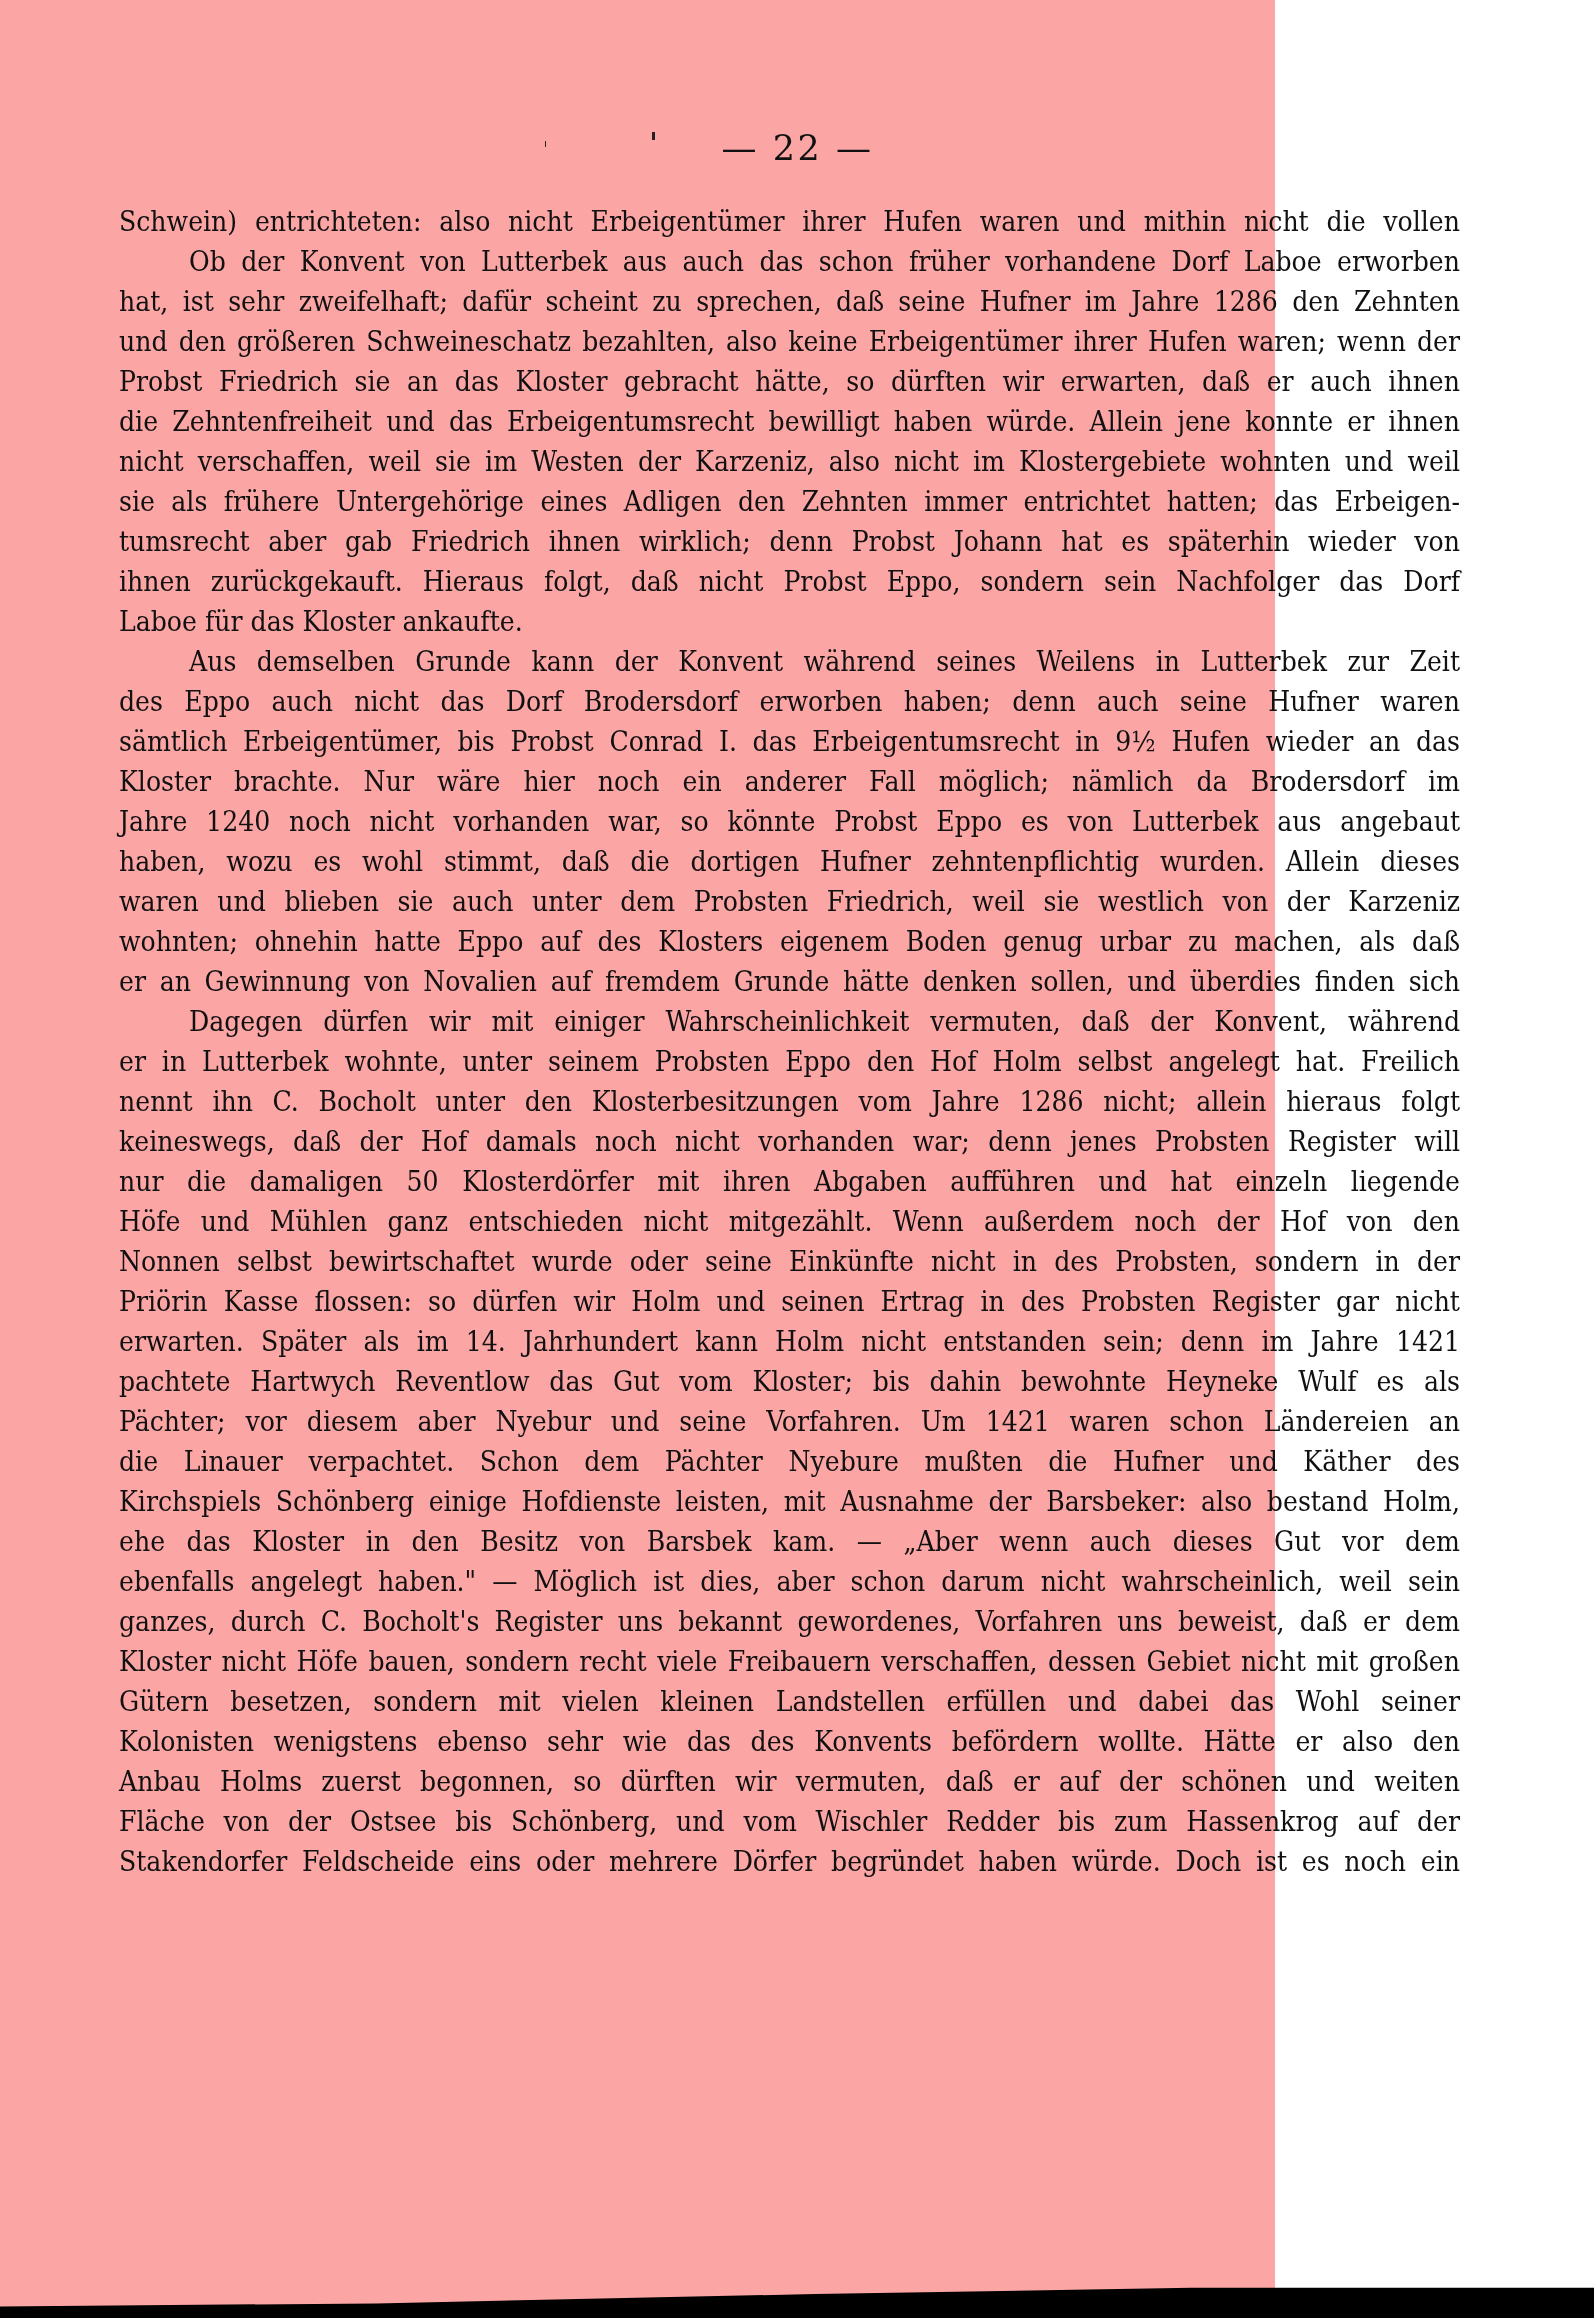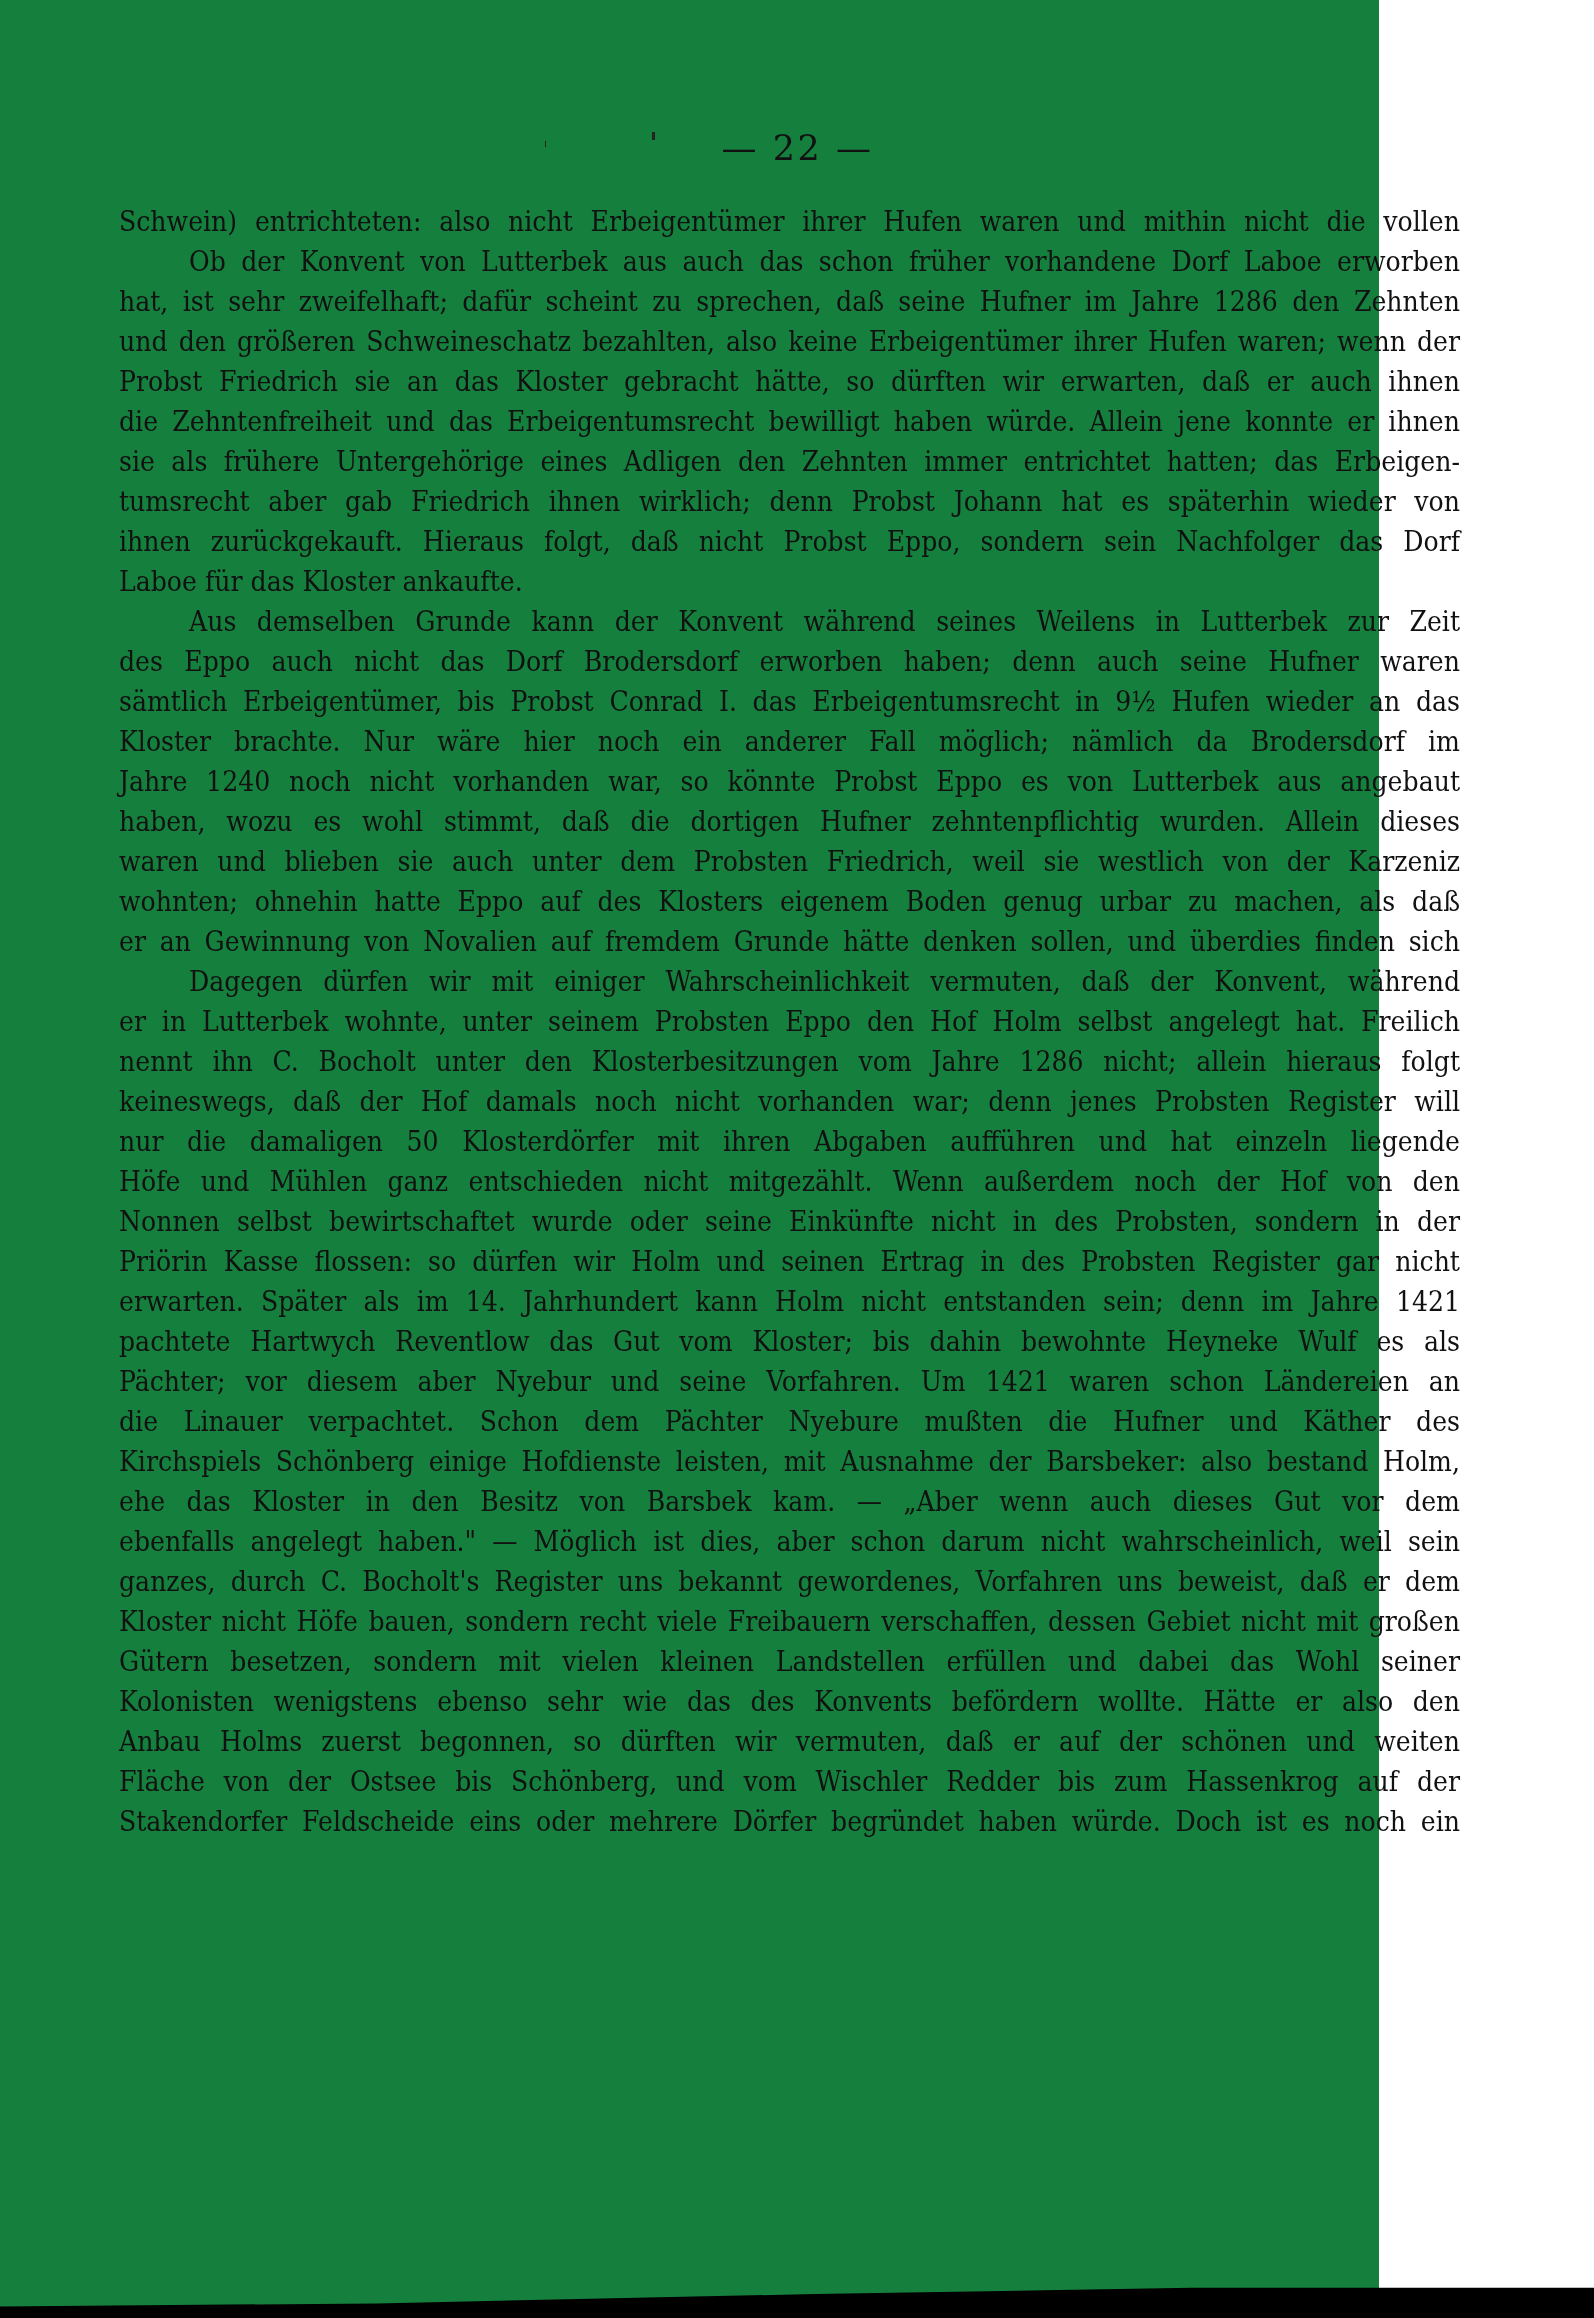--- a/index.html
+++ b/index.html
@@ -1,17 +1,17 @@
 <!DOCTYPE html>
 <html style="font-size:10px"><head>
 <meta charset="utf-8">
 <style>
   html, body { margin:0; padding:0; background:#ffffff; }
   body { width:1595px; height:2319px; position:relative; overflow:hidden; }
-  .page { position:absolute; left:0; top:0; width:1379px; height:2319px; background:#15803d; }
+  .page { position:absolute; left:0; top:0; width:1275px; height:2319px; background:#fca5a5; }
   .pagenum {
     position:absolute; top:128px; left:0; width:1595px; text-align:center;
     font-family:"DejaVu Serif", serif; font-size:35px; color:#111;
     letter-spacing:2.5px;
   }
   .text {
     position:absolute; left:119px; top:202px; width:1341px;
     font-family:"DejaVu Serif", serif; font-size:28px; line-height:40px;
     color:#111; text-align:justify; font-stretch:condensed;
   }
@@ -28,20 +28,21 @@
 
 <div class="page">
   <div class="pagenum">— 22 —</div>
   <div class="text" id="body-text">
       <span class="line">Schwein) entrichteten: also nicht Erbeigentümer ihrer Hufen waren und mithin nicht die vollen</span>
       <span class="line indent">Ob der Konvent von Lutterbek aus auch das schon früher vorhandene Dorf Laboe erworben</span>
       <span class="line">hat, ist sehr zweifelhaft; dafür scheint zu sprechen, daß seine Hufner im Jahre 1286 den Zehnten</span>
       <span class="line">und den größeren Schweineschatz bezahlten, also keine Erbeigentümer ihrer Hufen waren; wenn der</span>
       <span class="line">Probst Friedrich sie an das Kloster gebracht hätte, so dürften wir erwarten, daß er auch ihnen</span>
       <span class="line">die Zehntenfreiheit und das Erbeigentumsrecht bewilligt haben würde. Allein jene konnte er ihnen</span>
+      <span class="line">nicht verschaffen, weil sie im Westen der Karzeniz, also nicht im Klostergebiete wohnten und weil</span>
       <span class="line">sie als frühere Untergehörige eines Adligen den Zehnten immer entrichtet hatten; das Erbeigen-</span>
       <span class="line">tumsrecht aber gab Friedrich ihnen wirklich; denn Probst Johann hat es späterhin wieder von</span>
       <span class="line">ihnen zurückgekauft. Hieraus folgt, daß nicht Probst Eppo, sondern sein Nachfolger das Dorf</span>
       <span class="line last">Laboe für das Kloster ankaufte.</span>
       <span class="line indent">Aus demselben Grunde kann der Konvent während seines Weilens in Lutterbek zur Zeit</span>
       <span class="line">des Eppo auch nicht das Dorf Brodersdorf erworben haben; denn auch seine Hufner waren</span>
       <span class="line">sämtlich Erbeigentümer, bis Probst Conrad I. das Erbeigentumsrecht in 9½ Hufen wieder an das</span>
       <span class="line">Kloster brachte. Nur wäre hier noch ein anderer Fall möglich; nämlich da Brodersdorf im</span>
       <span class="line">Jahre 1240 noch nicht vorhanden war, so könnte Probst Eppo es von Lutterbek aus angebaut</span>
       <span class="line">haben, wozu es wohl stimmt, daß die dortigen Hufner zehntenpflichtig wurden. Allein dieses</span>

